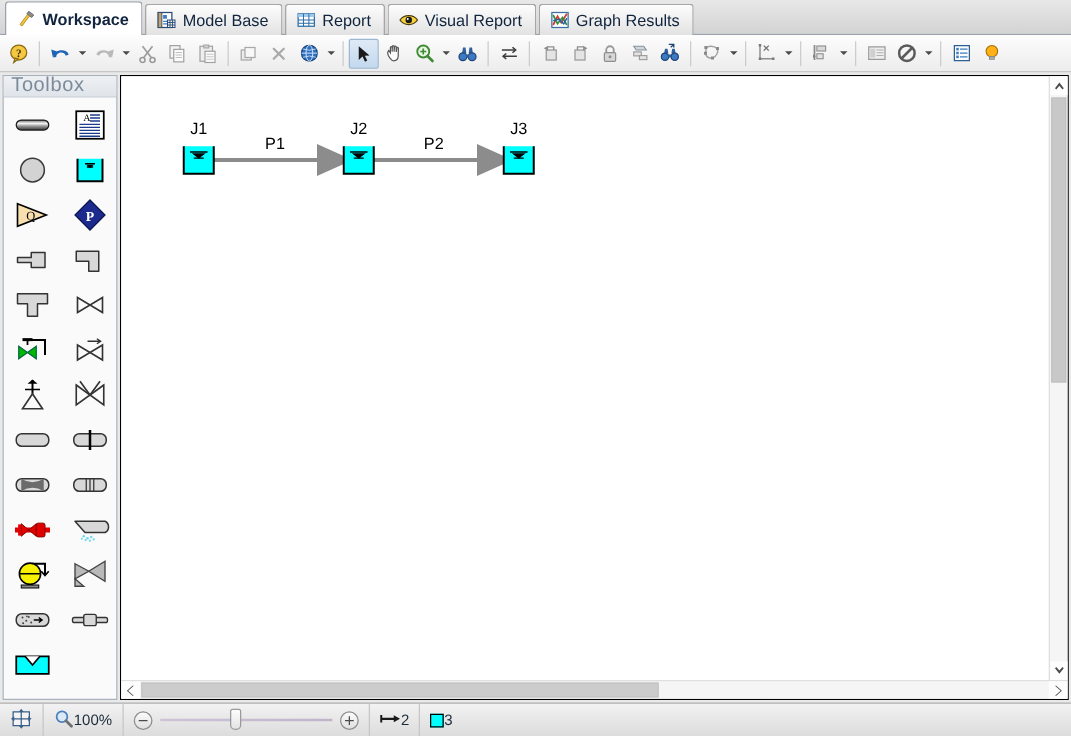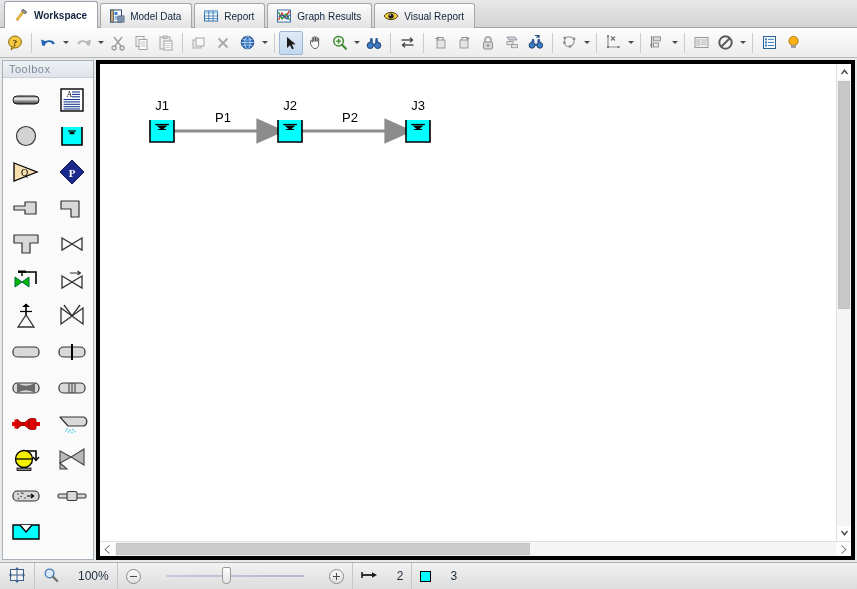--- a/index.html
+++ b/index.html
@@ -33,21 +33,21 @@
     height: 25px;
     display: flex; align-items: center; gap: 5px;
     padding: 0 10px 0 8px;
     margin-right: 2px;
     background: linear-gradient(#fdfdfd, #e2e2e2);
     border: 1px solid #a6a6a6;
     border-bottom: none;
     border-top-left-radius: 3px;
     border-top-right-radius: 3px;
     color: #10243e;
-    font-size: 10px;
+    font-size: 13px;
     white-space: nowrap;
     cursor: default;
     position: relative;
     top: 1px;
   }
   .tab.active {
     background: #ffffff;
     font-weight: bold;
     height: 27px;
     border-color: #9aa3ad;
@@ -112,21 +112,21 @@
     background: #fafafa;
     border: 1px solid #a9b2bc;
     display: flex; flex-direction: column;
     flex: 0 0 92px;
   }
   .toolbox-header {
     height: 17px;
     background: linear-gradient(#eef1f4, #dfe4ea);
     border-bottom: 1px solid #c7ced6;
     color: #7d8a99;
-    font-size: 11px;
+    font-size: 16px;
     padding-left: 6px;
     display: flex; align-items: center;
     letter-spacing: 0.5px;
     flex: 0 0 17px;
   }
   .toolbox-body {
     flex: 1 1 auto;
     display: grid;
     grid-template-columns: 46px 46px;
     grid-auto-rows: 36px;
@@ -140,21 +140,21 @@
     display: flex; align-items: center; justify-content: center;
     border: 1px solid transparent;
     border-radius: 2px;
   }
   .tool svg { display: block; }
 
   
   .canvas-wrap {
     flex: 1 1 auto;
     margin: 2px 2px 2px 2px;
-    border: 4px solid #000000;
+    border: 1px solid #000000;
     background: #ffffff;
     display: flex; flex-direction: column;
     min-width: 0;
     position: relative;
   }
   .canvas-row { flex: 1 1 auto; display: flex; min-height: 0; }
   .canvas {
     flex: 1 1 auto;
     background: #ffffff;
     position: relative;
@@ -220,21 +220,21 @@
   .sb-scenario {
     flex: 1 1 auto;
     padding-left: 10px;
     border-right: 1px solid #c6c6c6;
     height: 100%;
     display: flex; align-items: center;
   }
   .sb-cell {
     height: 100%;
     display: flex; align-items: center; justify-content: center;
-    gap: 19px;
+    gap: 0;
     padding: 0 8px;
     border-right: 1px solid #c6c6c6;
   }
   .sb-cell.last { border-right: none; }
   .zoom-slider {
     width: 150px; height: 100%;
     display: flex; align-items: center;
     position: relative;
   }
   .zs-track {
@@ -298,21 +298,21 @@
           </g>
           <rect x="9" y="8" width="6" height="6" fill="#e8eef6" stroke="#2c4a72" stroke-width=".8"></rect>
           <g stroke="#2c4a72" stroke-width=".7">
             <line x1="9" y1="10" x2="15" y2="10"></line>
               <line x1="9" y1="12" x2="15" y2="12"></line>
             <line x1="11" y1="8" x2="11" y2="14"></line>
               <line x1="13" y1="8" x2="13" y2="14"></line>
           </g>
         </svg>
       </span>
-      <span>Model Data</span>
+      <span>Model Base</span>
     </div>
 
     <div class="tab">
       <span class="tico">
         <svg width="16" height="16" viewBox="0 0 16 16">
           <rect x="1.5" y="3" width="13" height="10" fill="#fff" stroke="#2d6ea8" stroke-width="1"></rect>
           <rect x="1.5" y="3" width="13" height="2.6" fill="#9ec9e8"></rect>
           <g stroke="#2d6ea8" stroke-width=".8">
             <line x1="1.5" y1="8" x2="14.5" y2="8"></line>
             <line x1="1.5" y1="10.6" x2="14.5" y2="10.6"></line>
@@ -320,38 +320,38 @@
             <line x1="10.1" y1="3" x2="10.1" y2="13"></line>
           </g>
         </svg>
       </span>
       <span>Report</span>
     </div>
 
     <div class="tab">
       <span class="tico">
         <svg width="16" height="16" viewBox="0 0 16 16">
+          <path d="M1 8 C4 3.2, 12 3.2, 15 8 C12 12.8, 4 12.8, 1 8 Z" fill="#f4d03f" stroke="#4a3c10" stroke-width="1"></path>
+          <circle cx="8" cy="8" r="2.6" fill="#1a1a1a"></circle>
+          <circle cx="7.2" cy="7.1" r=".8" fill="#fff"></circle>
+        </svg>
+      </span>
+      <span>Visual Report</span>
+    </div>
+
+    <div class="tab">
+      <span class="tico">
+        <svg width="16" height="16" viewBox="0 0 16 16">
           <rect x="1.5" y="2" width="13" height="12" fill="#fff" stroke="#3a6ea5" stroke-width="1"></rect>
           <polyline points="2.5,12 6,5 9,10 13.5,3" fill="none" stroke="#d23a2a" stroke-width="1.4"></polyline>
           <polyline points="2.5,4 6,11 10,6 13.5,12" fill="none" stroke="#2f8f3f" stroke-width="1.4"></polyline>
           <polyline points="2.5,8.5 7,7.5 11,11 13.5,6.5" fill="none" stroke="#2b5fa8" stroke-width="1.2"></polyline>
         </svg>
       </span>
       <span>Graph Results</span>
-    </div>
-
-    <div class="tab">
-      <span class="tico">
-        <svg width="16" height="16" viewBox="0 0 16 16">
-          <path d="M1 8 C4 3.2, 12 3.2, 15 8 C12 12.8, 4 12.8, 1 8 Z" fill="#f4d03f" stroke="#4a3c10" stroke-width="1"></path>
-          <circle cx="8" cy="8" r="2.6" fill="#1a1a1a"></circle>
-          <circle cx="7.2" cy="7.1" r=".8" fill="#fff"></circle>
-        </svg>
-      </span>
-      <span>Visual Report</span>
     </div>
   </div>
 
   <div class="toolbar">
 
     <div class="tbtn">
       <span>
         <svg width="18" height="18" viewBox="0 0 18 18">
           <ellipse cx="9" cy="8" rx="6.4" ry="6" fill="#f5c842" stroke="#8a6a10" stroke-width="1"></ellipse>
           <path d="M6 12.5 L5 16 L8.5 13.2 Z" fill="#f5c842" stroke="#8a6a10" stroke-width="1"></path>

